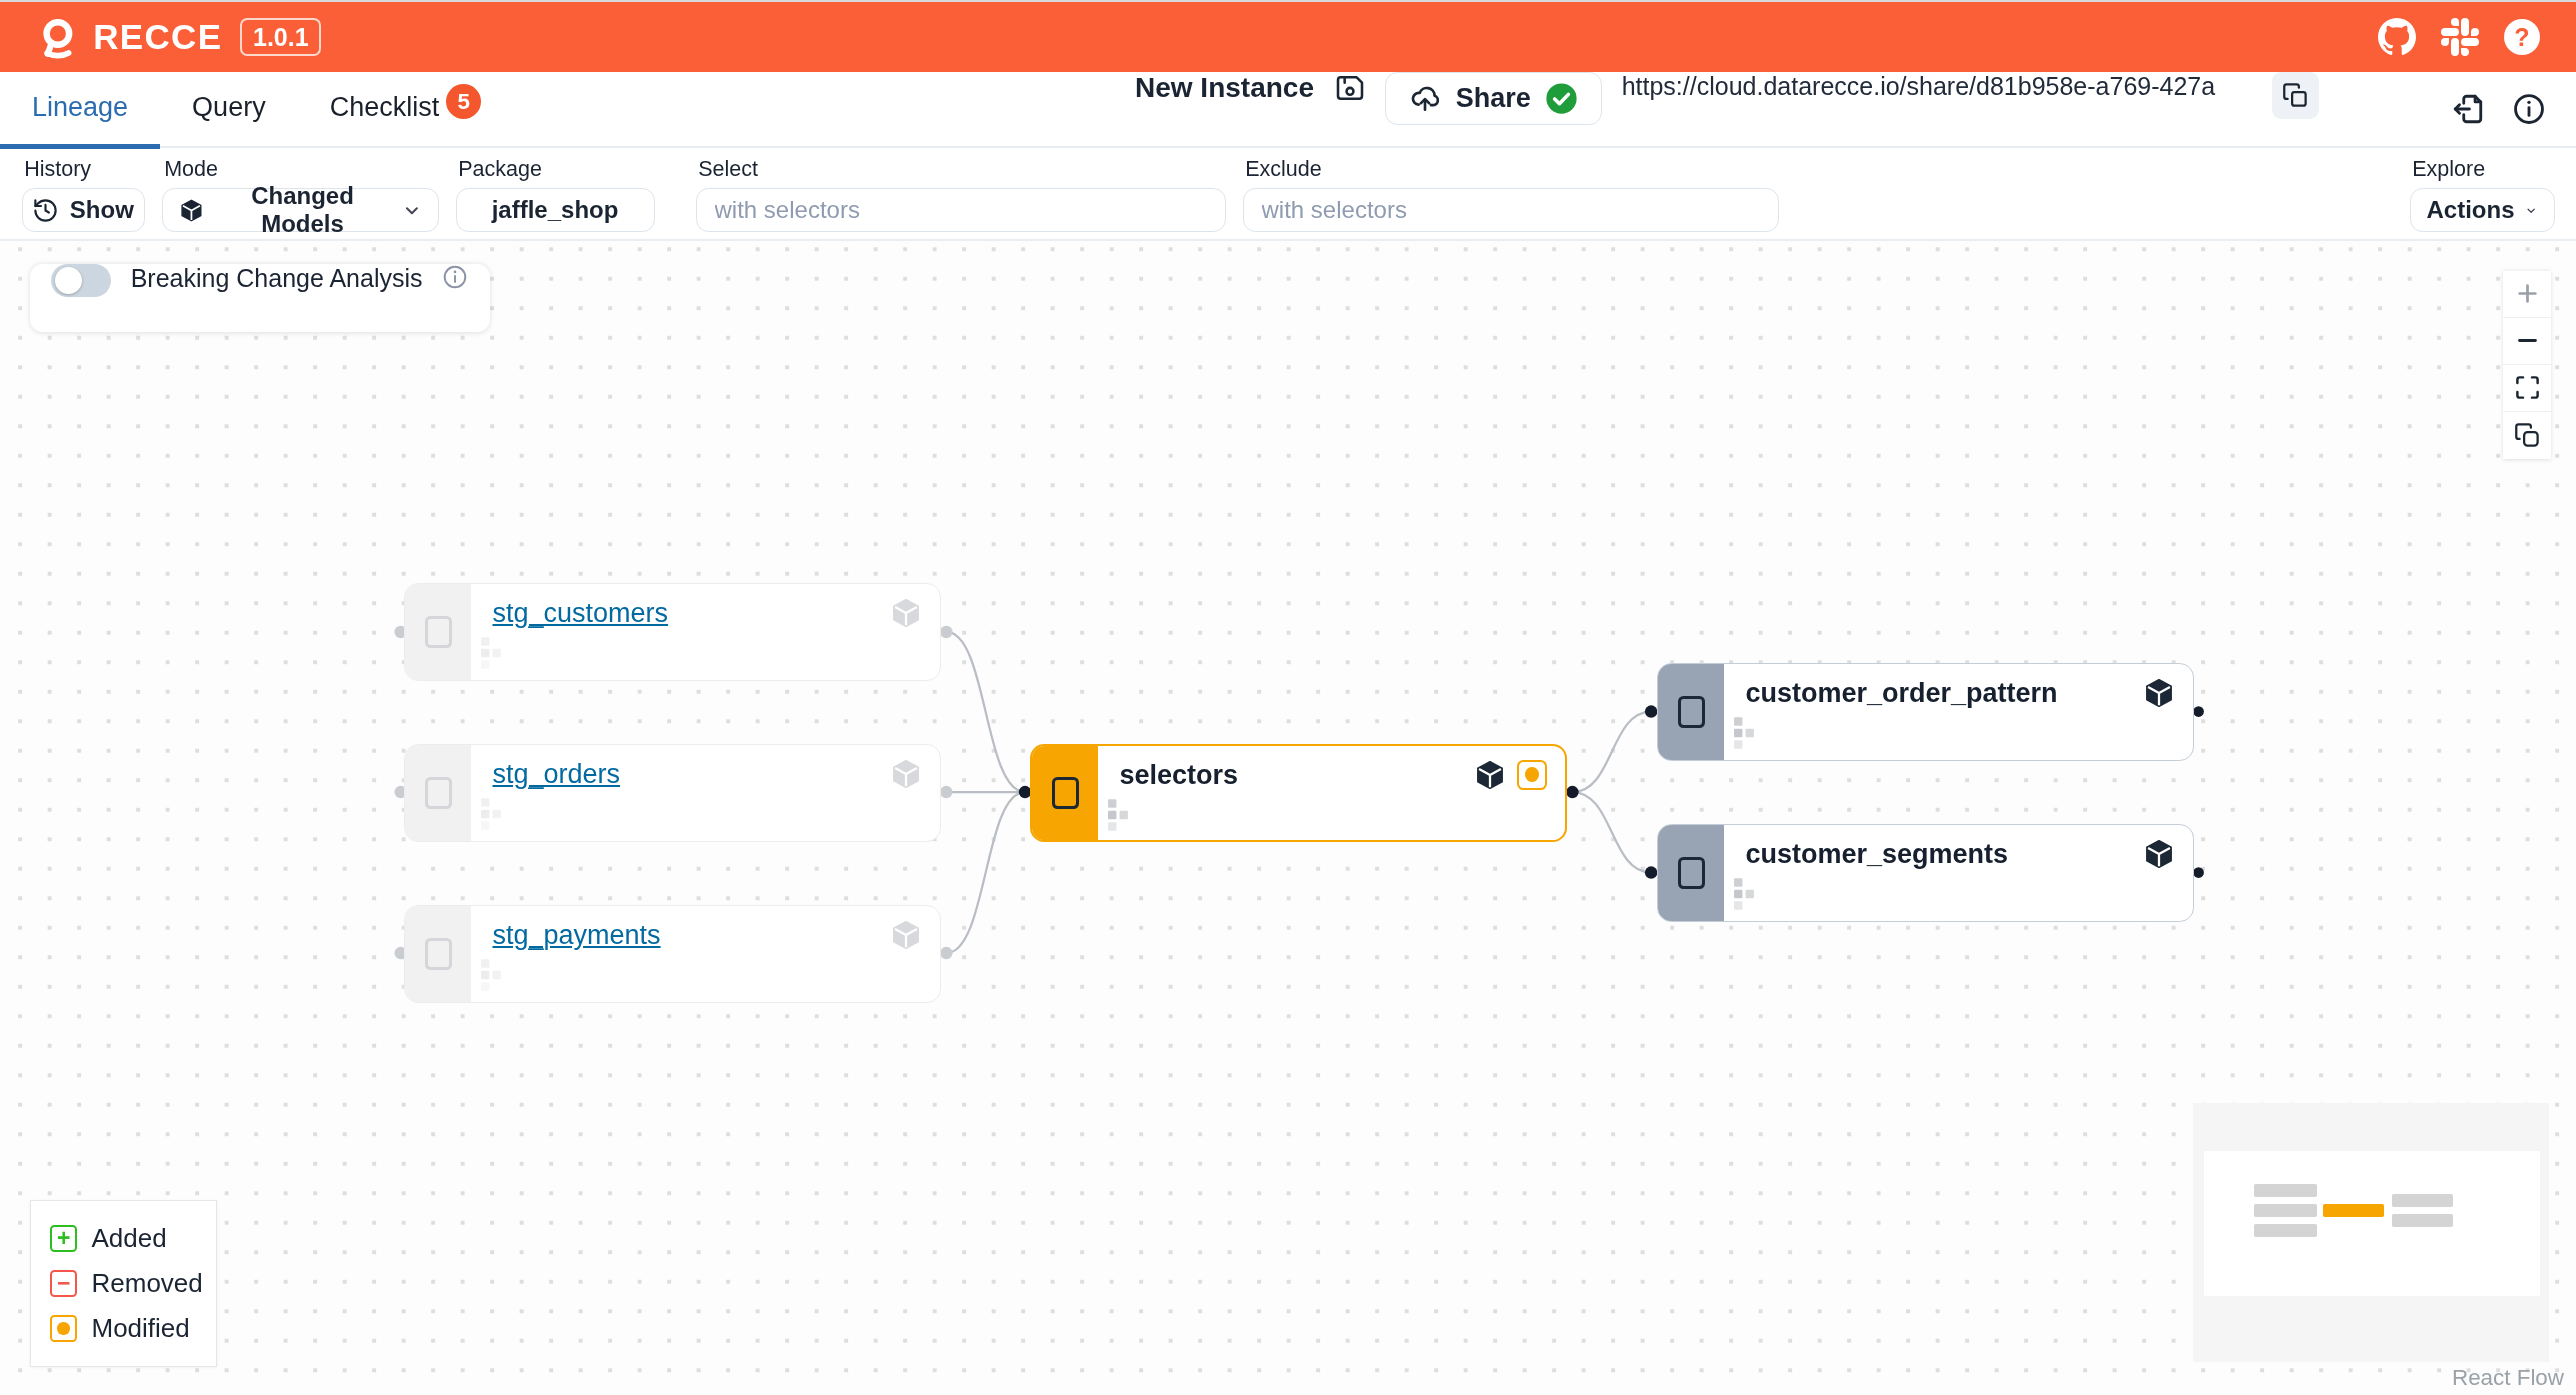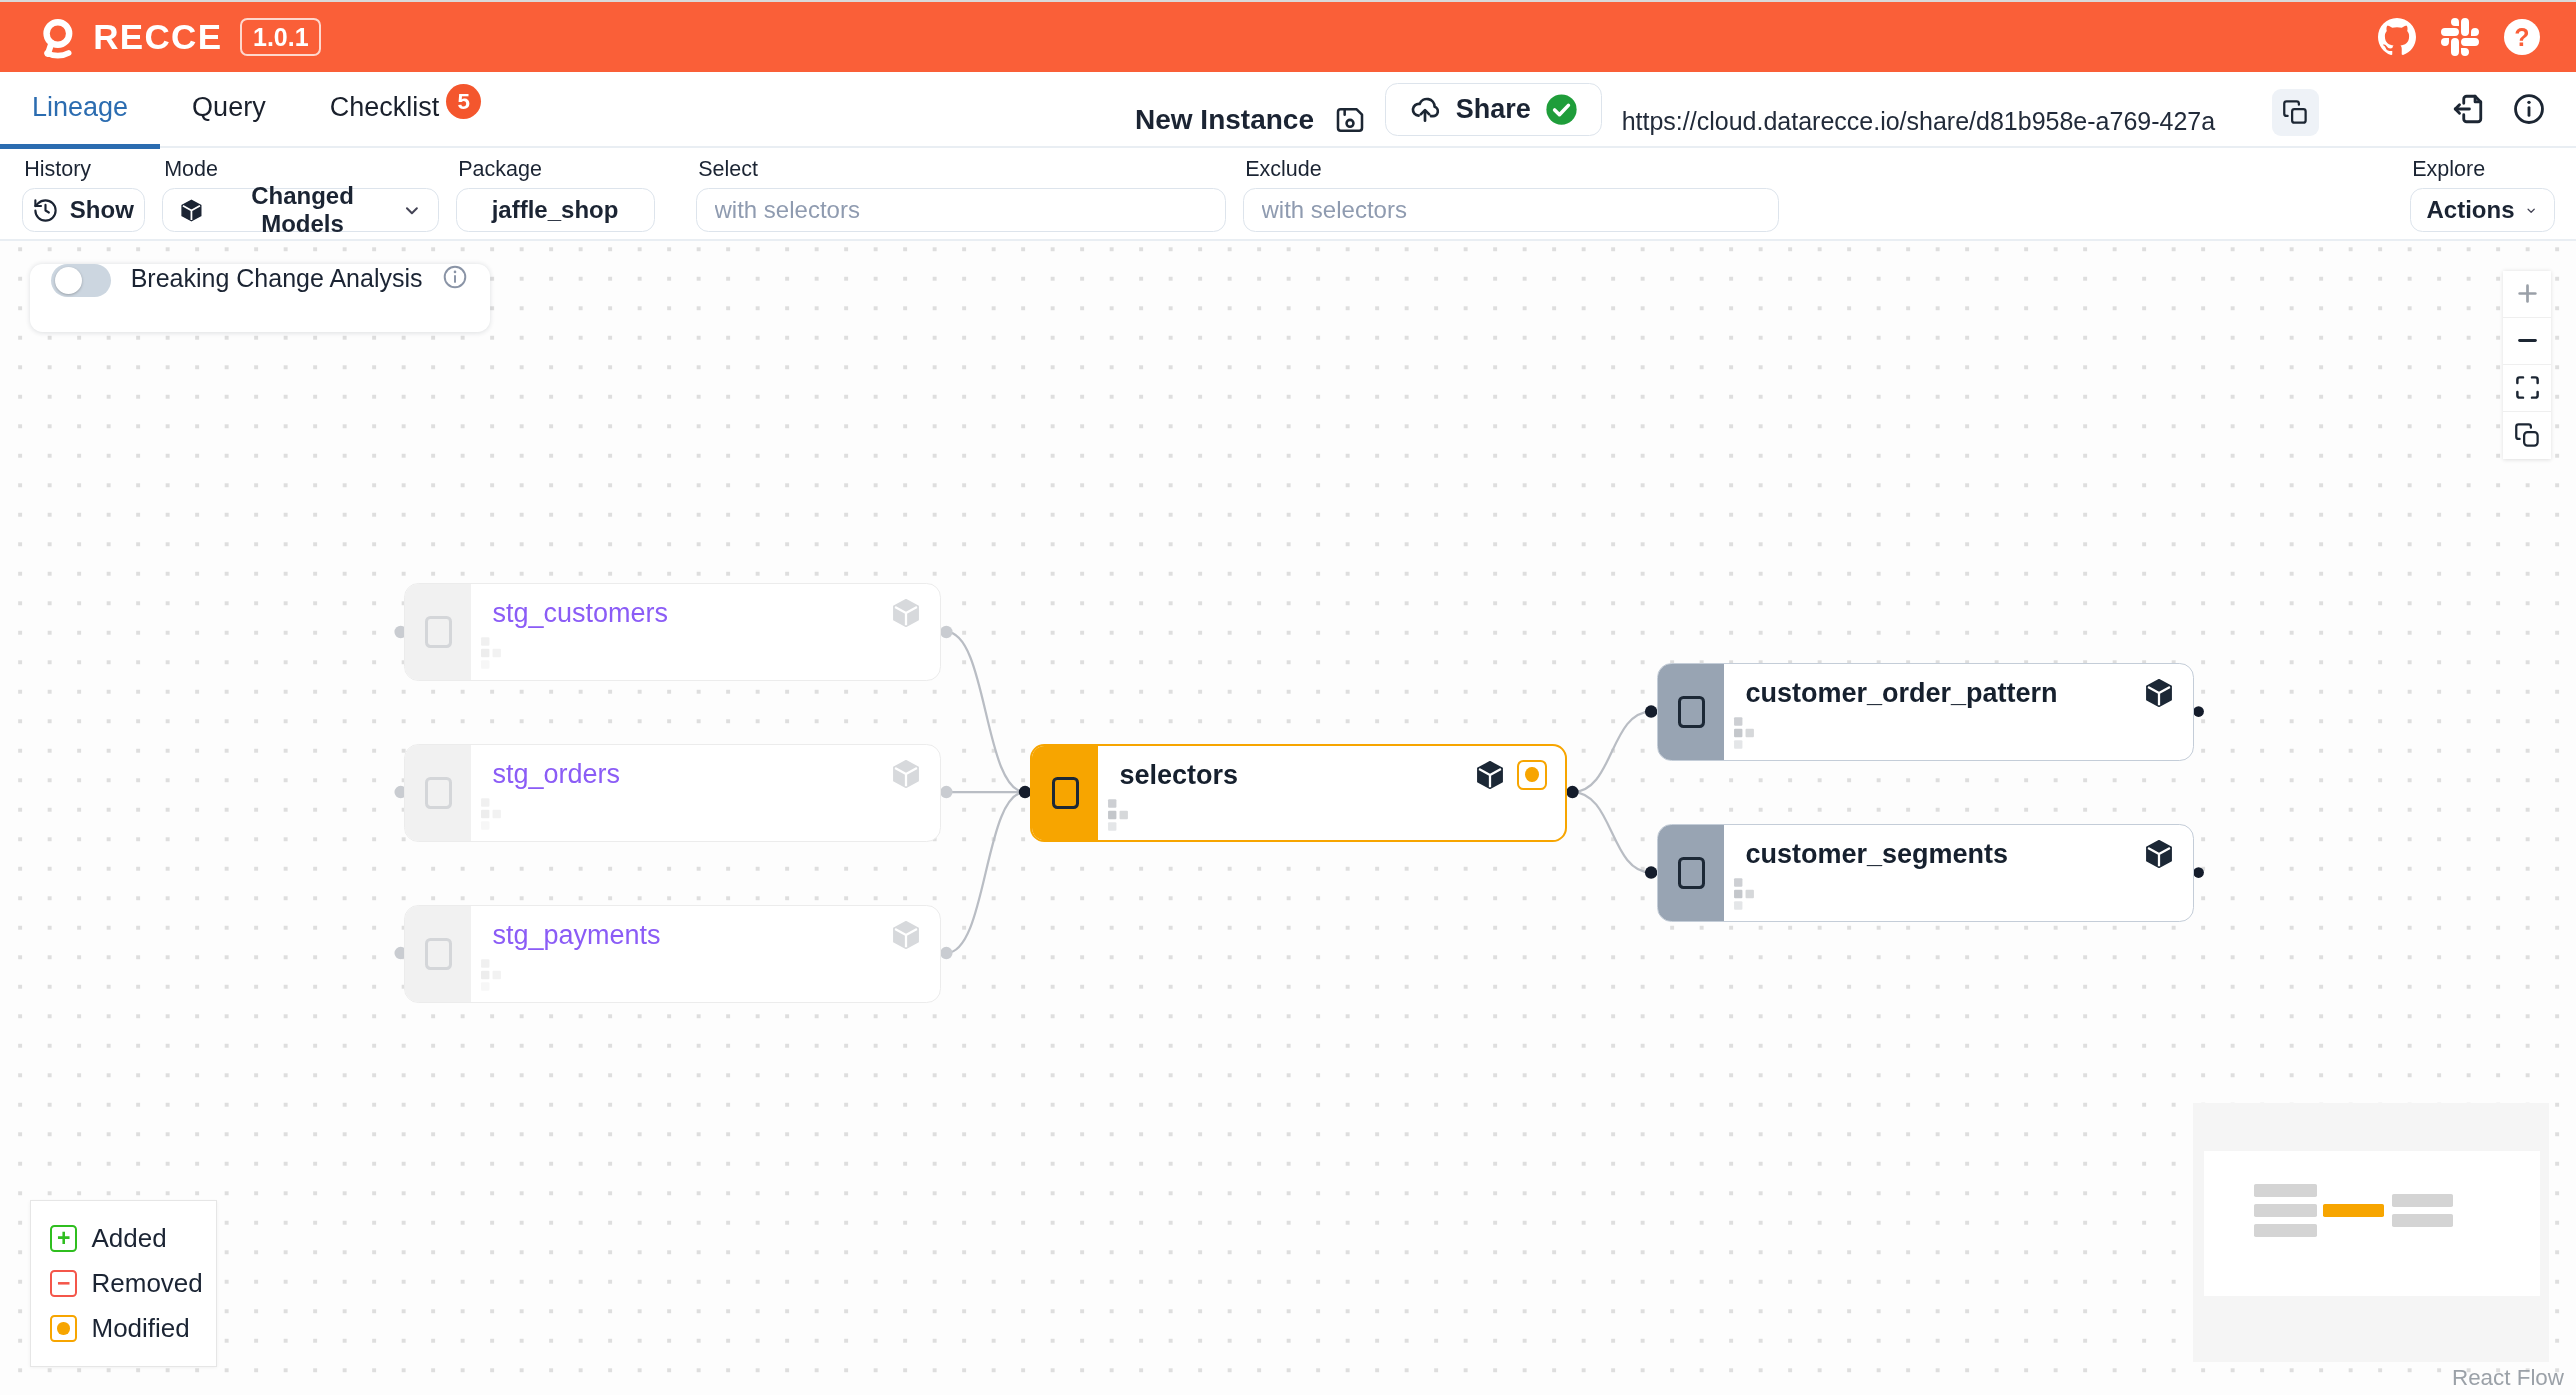--- a/index.html
+++ b/index.html
@@ -20,21 +20,21 @@
 
   
   .tabbar { height:76px; position:relative; display:flex; align-items:stretch;
     border-bottom:2.7px solid #e9eef3; background:#fff; }
   .tab { padding:0 32px; display:flex; align-items:center; gap:10.7px; font-size:27px;
     font-weight:500; color:#1a202c; border-bottom:5.4px solid transparent; margin-bottom:-2.7px; cursor:pointer; }
   .tab.active { color:#2b6cb0; border-bottom-color:#2b6cb0; }
   .tab-badge { min-width:35px; height:35px; background:#f4562d; color:#fff; border-radius:50%;
     display:flex; align-items:center; justify-content:center; font-size:22.4px; font-weight:700;
     margin-top:-12.5px; margin-left:-3.6px; }
-  .tab-center { position:absolute; left:1135px; top:0; height:64px; display:flex; align-items:flex-end; gap:19.7px; }
+  .tab-center { position:absolute; left:1135px; top:0; height:64px; display:flex; align-items:flex-start; gap:19.7px; }
   .instance-label { font-size:28px; font-weight:700; color:#1b2433; }
   .ticon { width:32px; height:32px; color:#1c2633; }
   .share-btn { display:flex; align-items:center; gap:14.3px; border:1.8px solid #dde4ec;
     border-radius:12.5px; padding:9px 23px; background:#fff; cursor:pointer; }
   .share-btn .label { font-size:27px; font-weight:700; color:#1b2433; }
   .check-circle { width:33px; height:33px; }
   .share-url { font-size:25px; color:#222b3a; width:631px; white-space:nowrap; overflow:hidden; }
   .copy-btn { width:47px; height:47px; background:#eef2f7; border-radius:9px; border:none;
     display:flex; align-items:center; justify-content:center; color:#1c2633; cursor:pointer; }
   .copy-btn svg { width:27px; height:27px; }
@@ -90,21 +90,21 @@
   .node .badge-mod i { width:13.4px; height:15px; border-radius:50%; background:#f7a500; display:block; }
   .node .tree { position:absolute; left:9px; top:52px; width:23px; height:34px; color:#c4c7cb; }
 
   .node.modified { border:2.7px solid #f7a500; }
   .node.modified .strip { background:#f7a500; }
   .node.downstream { border:1.8px solid #c4cdd8; }
   .node.downstream .strip { background:#98a4b3; }
   .node.unchanged { border:1.8px solid #ececec; }
   .node.unchanged .strip { background:#f1f1f1; }
   .node.unchanged .cb { border-color:#d4d6d9; }
-  .node.unchanged .name { color:#8b5cf6; font-weight:400; }
+  .node.unchanged .name { color:#0369a1; font-weight:400;text-decoration:underline; }
   .node.unchanged .cube { color:#d7d9dc; }
   .node.unchanged .tree { color:#ededed; }
 
   
   .zoom-panel { position:absolute; left:2503px; top:29.5px; width:48px; background:#fff;
     box-shadow:0 0.9px 4.5px rgba(0,0,0,.12); border-radius:1.8px; }
   .zoom-btn { width:48px; height:47px; background:#fff; border:none; border-bottom:0.9px solid #efefef;
     display:flex; align-items:center; justify-content:center; cursor:pointer; color:#1c2633; }
   .zoom-btn:last-child { border-bottom:none; }
   .zoom-btn svg { width:27px; height:27px; }

